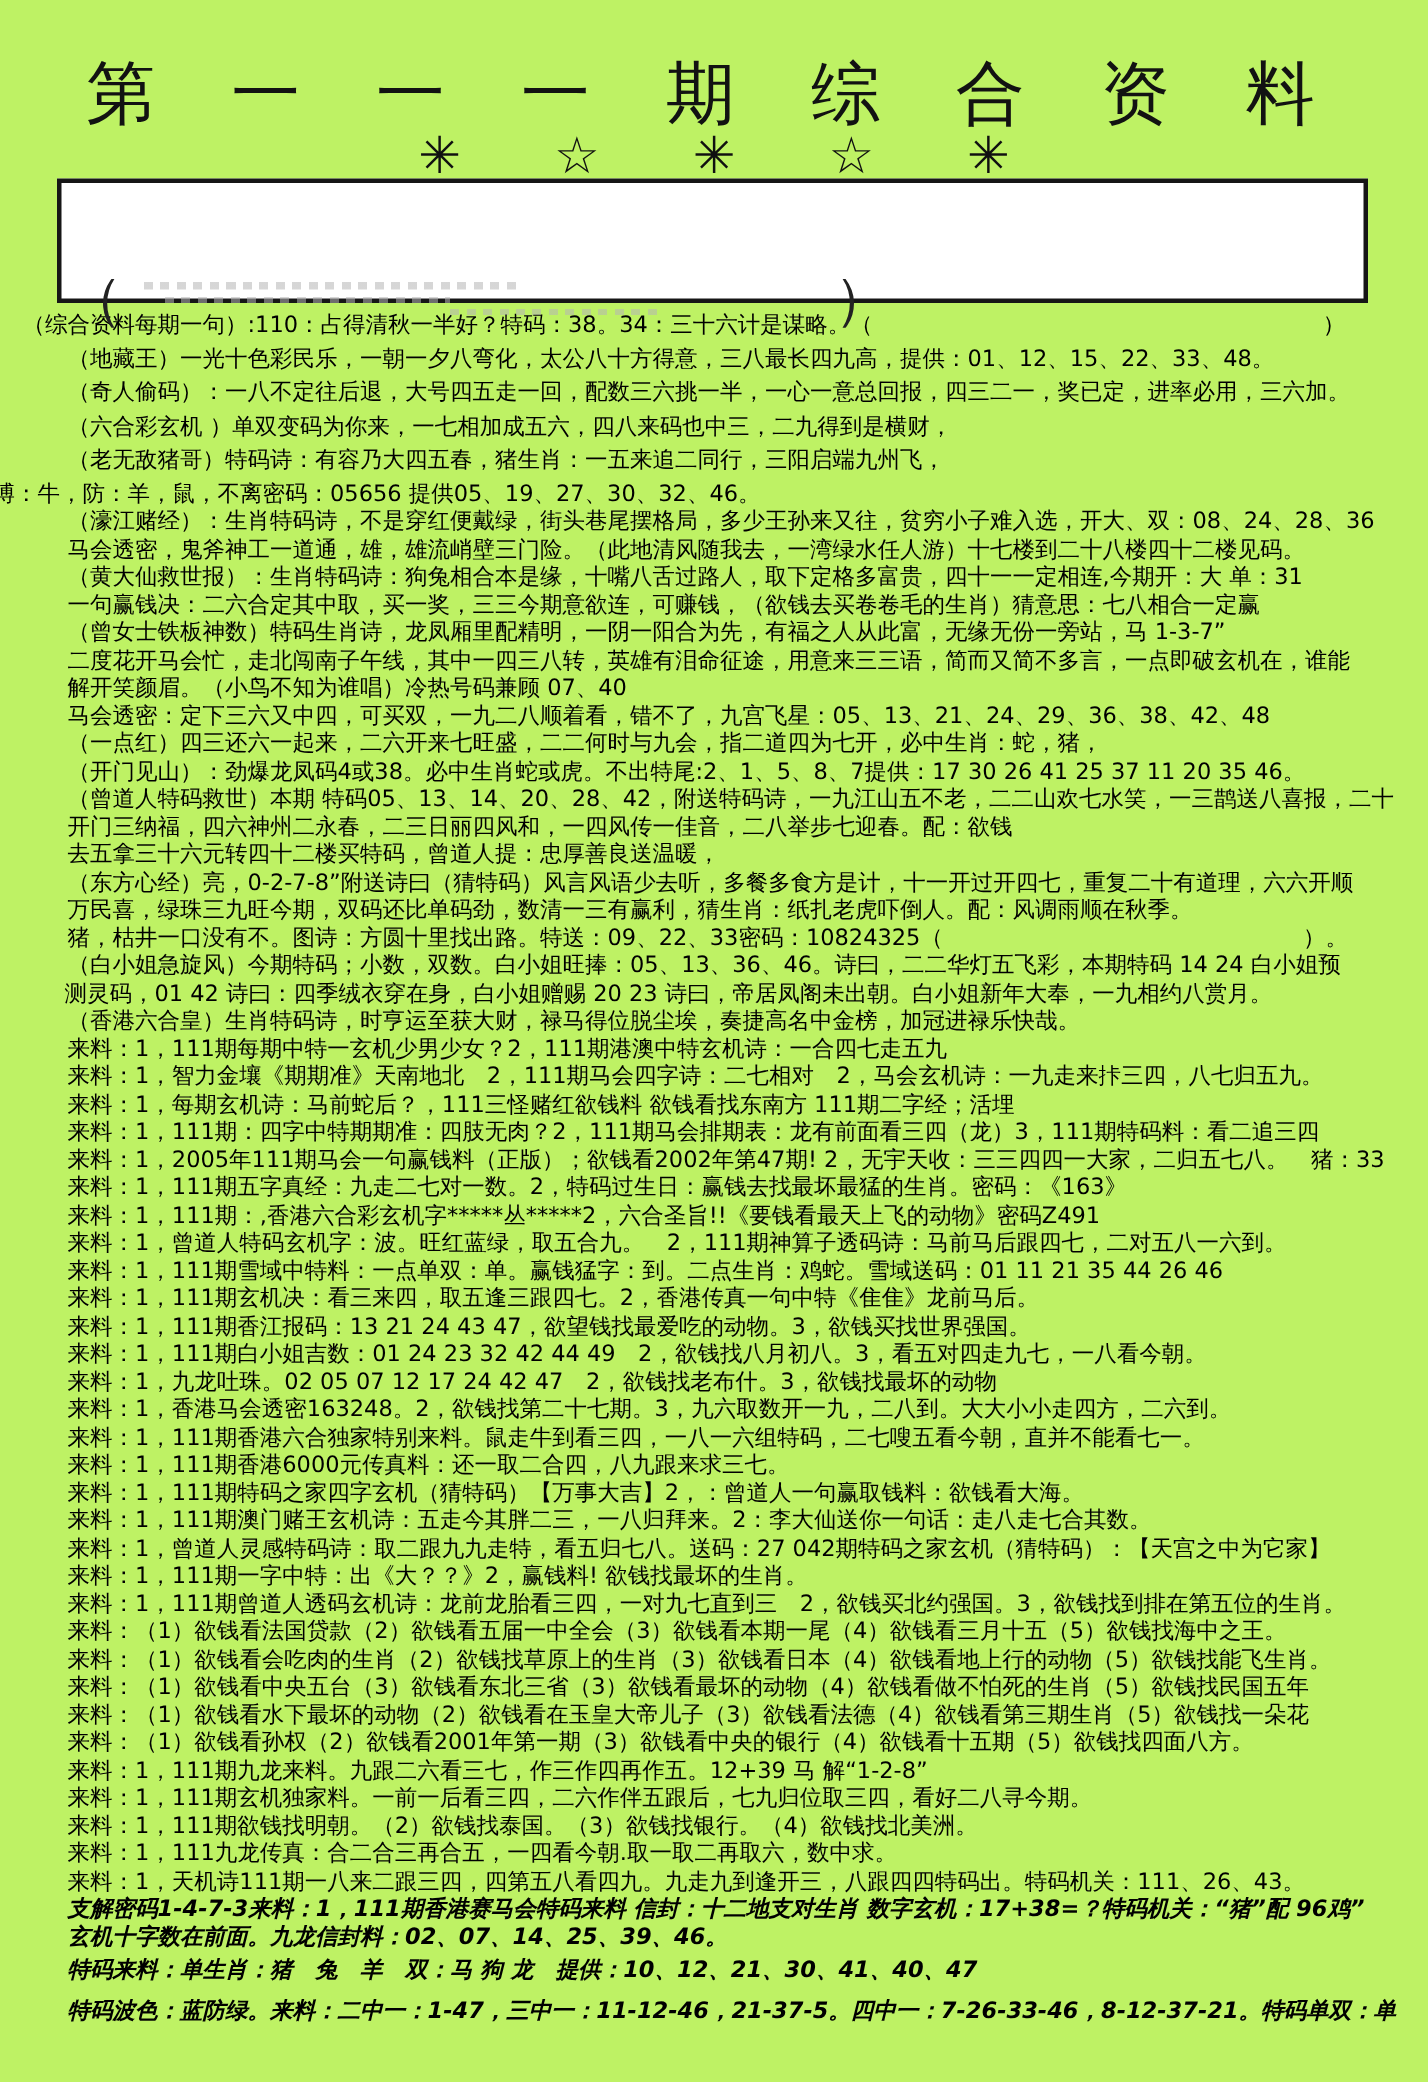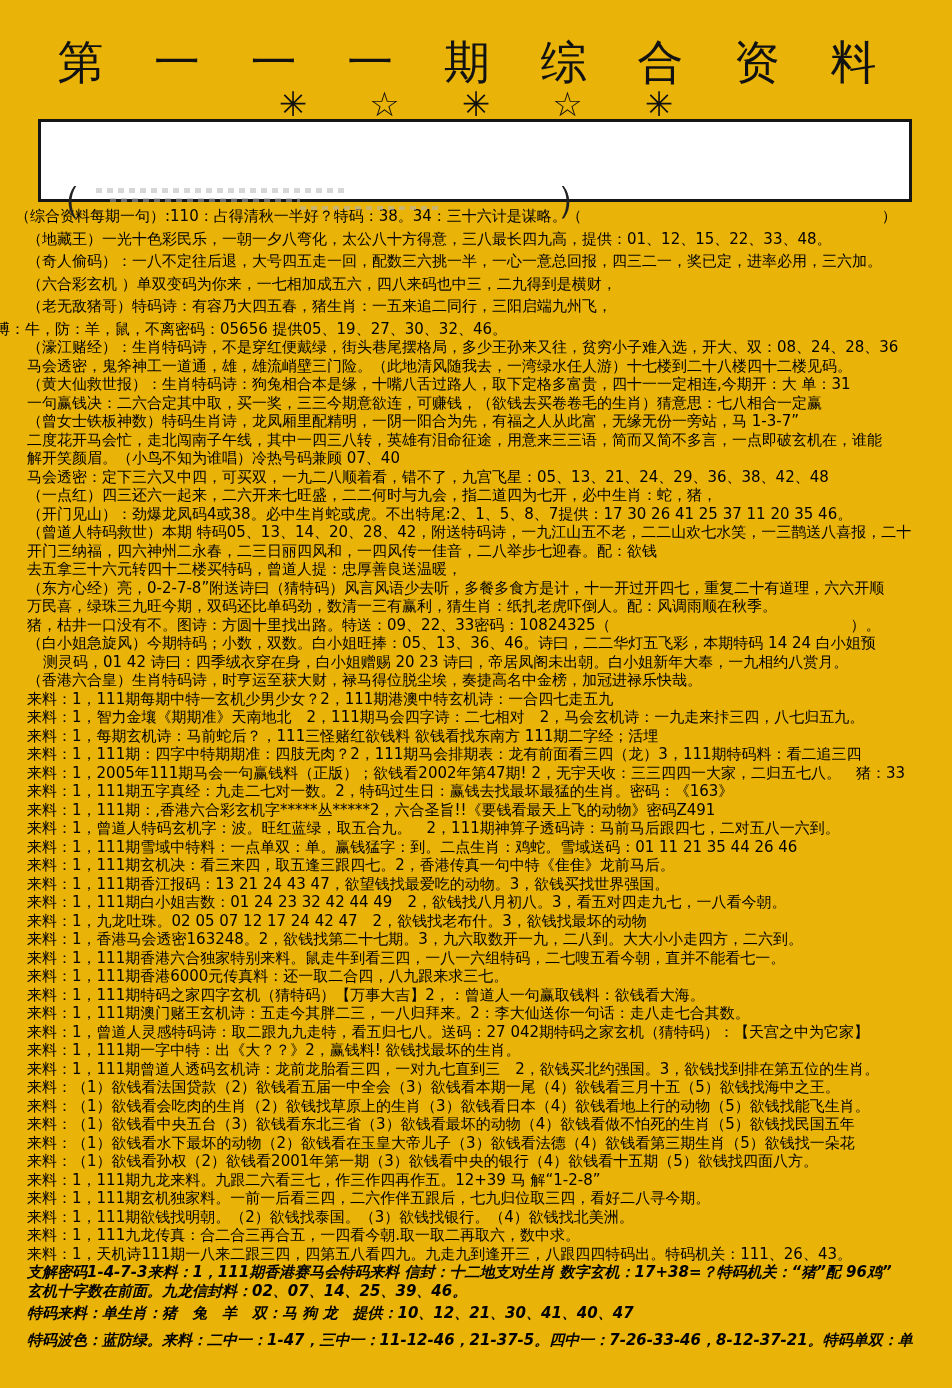--- a/index.html
+++ b/index.html
@@ -1,19 +1,19 @@
 <!DOCTYPE html>
 <html><head>
 <meta charset="utf-8">
 <style>
   html,body{margin:0;padding:0;background:#e8e8e8;}
   .page{
     position:relative;
     width:952px;height:1388px;
-    background:#eab308;
+    background:#bef264;
     overflow:hidden;
     font-family:"DejaVu Sans","Liberation Sans",sans-serif;
     color:#000;
   }
   .title{
     position:absolute;top:34px;left:0;width:100%;
     text-align:center;
     font-family:"DejaVu Serif","Liberation Serif",serif;
     font-size:46px;line-height:56px;
     letter-spacing:18px;
@@ -44,21 +44,21 @@
   .smudge.s1{left:96px;top:188px;width:250px;height:5px;}
   .smudge.s2{left:110px;top:198px;width:190px;height:4px;}
   .smudge.s3{left:300px;top:206px;width:140px;height:4px;}
   .content{
     position:absolute;left:0;top:207px;width:767px;
     padding-left:27px;box-sizing:border-box;
     font-size:15px;line-height:18.5px;
     white-space:pre;
     letter-spacing:0px;
   }
-  .content .ln{height:18.5px;}
+  .content .ln{height:18.5px;margin-left:18px;}
   .content .ln.b{font-weight:bold;font-style:italic;}
 </style>
 </head>
 <body>
 
 <div class="page">
 
   <div class="title">第 一 一 一 期 综 合 资 料</div>
 
   <div class="symbols">

